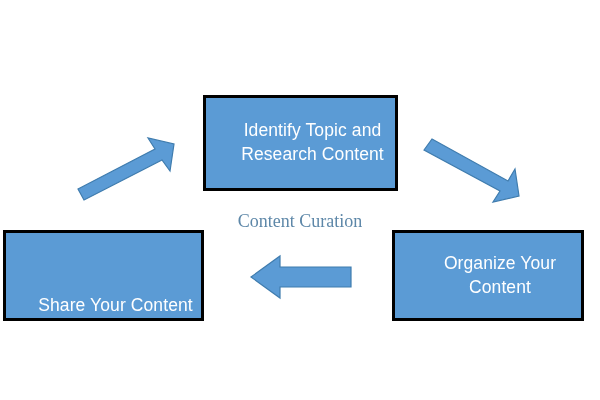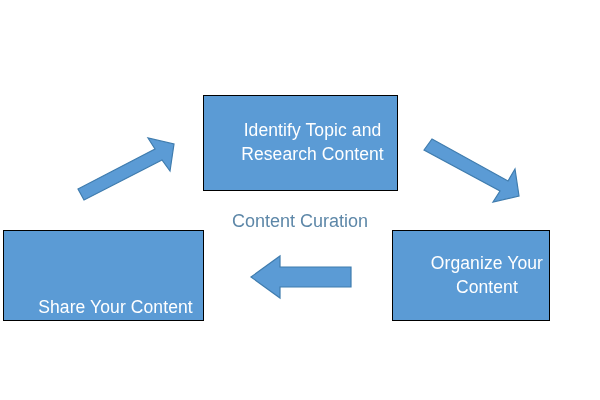--- a/index.html
+++ b/index.html
@@ -11,21 +11,21 @@
     position: relative;
     width: 600px;
     height: 400px;
     background: #ffffff;
     overflow: hidden;
     font-family: "Liberation Sans", sans-serif;
   }
   .node-box {
     position: absolute;
     background: #5B9BD5;
-    border: 1px solid #000000;
+    border: 3px solid #000000;
     box-sizing: border-box;
     display: flex;
     align-items: center;
     justify-content: center;
     text-align: center;
     color: #FFFFFF;
     font-size: 17.5px;
     line-height: 1.35;
     font-family: "Liberation Sans", sans-serif;
     letter-spacing: 0.1px;
@@ -38,23 +38,22 @@
   }
   #box-identify {
     left: 203px;
     top: 95px;
     width: 195px;
     height: 96px;
   }
   #box-organize {
     left: 392px;
     top: 230px;
-    width: 158px;
+    width: 192px;
     height: 91px;
-    justify-content: flex-end;
   }
   #box-share {
     left: 3px;
     top: 230px;
     width: 201px;
     height: 91px;
     align-items: flex-end;
   }
   .arrow-svg {
     position: absolute;
@@ -79,21 +78,21 @@
     stroke-linejoin: miter;
   }
   #center-caption {
     position: absolute;
     left: 196px;
     top: 211px;
     width: 208px;
     text-align: center;
     color: #5D87A8;
     font-size: 18px;
-    font-family: Liberation Sans, sans-serif;
+    font-family: Liberation Serif, serif;
     white-space: nowrap;
   }
 </style>
 </head>
 <body>
 
 <div id="canvas">
 
   <div class="node-box" id="box-identify">
     <span class="label-text">Identify Topic and

